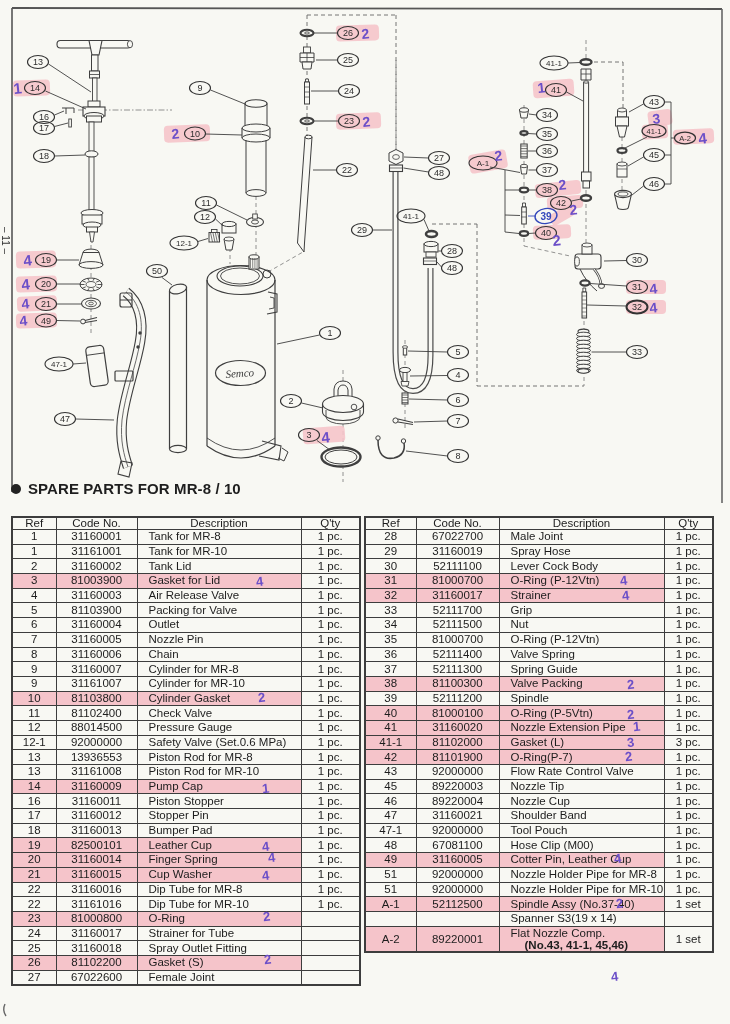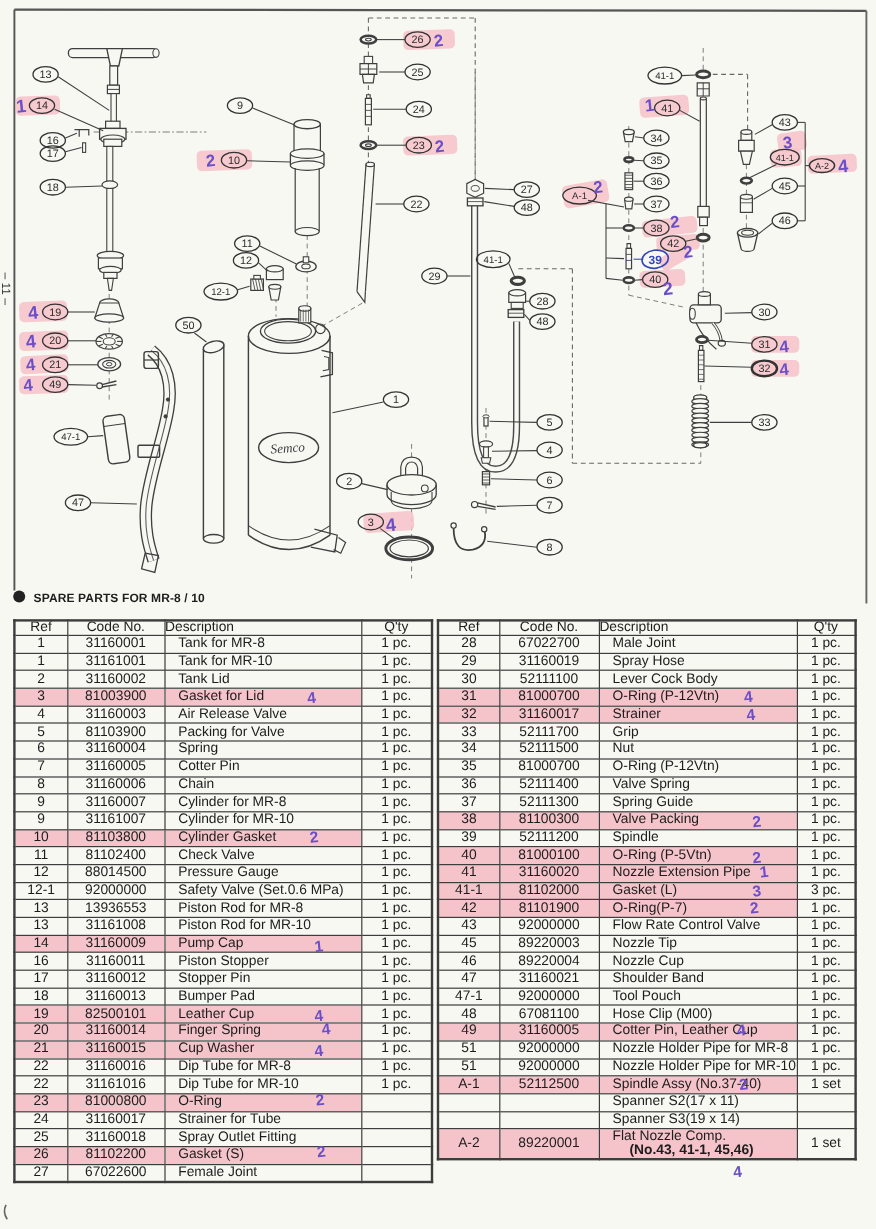--- a/index.html
+++ b/index.html
@@ -1,30 +1,30 @@
 <!DOCTYPE html>
 <html><head><meta charset="utf-8">
 <style>
 html,body{margin:0;padding:0;}
 body{width:730px;height:1024px;background:#f8f8f3;position:relative;overflow:hidden;
  font-family:"Liberation Sans", sans-serif;}
 #diag{position:absolute;left:0;top:0;}
-#title{position:absolute;left:11px;top:492px;font-size:10px;font-weight:bold;
+#title{position:absolute;left:11px;top:480px;font-size:15px;font-weight:bold;
  color:#1e1e1e;letter-spacing:0.1px;}
 #title .b{display:inline-block;width:10px;height:10px;border-radius:50%;
  background:#222;margin-right:7px;}
 table{border-collapse:collapse;table-layout:fixed;position:absolute;
  font-size:11.5px;color:#1d1d1d;}
 td{border:1px solid #3d3d3d;text-align:center;padding:0;height:13.7px;
  white-space:nowrap;overflow:hidden;line-height:13px;}
 #lt{left:11px;top:516px;width:348px;border:2px solid #3d3d3d;}
 #rt{left:364px;top:516px;width:348px;border:2px solid #3d3d3d;}
 tr.hd td{height:11px;line-height:11px;}
 td.d{text-align:left;padding-left:11px;}
-td.dh{text-align:left;padding-left:0;}
+td.dh{text-align:center;padding-left:0;}
 td.pk{background:#f5c4ca;}
 tr.a2 td{height:24px;line-height:12px;}
 .ind{padding-left:14px;font-weight:bold;}
 .hm{position:absolute;font-size:13px;font-weight:bold;color:#6b4fc8;
  transform:rotate(-6deg);}
 </style></head>
 <body>
 <svg id="diag" width="730" height="1024" viewBox="0 0 730 1024">
 <line x1="12" y1="8" x2="12" y2="492" stroke="#555" stroke-width="1.6"></line>
 <line x1="12" y1="8" x2="722" y2="9" stroke="#555" stroke-width="1.8"></line>
@@ -541,27 +541,27 @@
       </tr>
       <tr>
         <td>5</td>
         <td>81103900</td>
         <td class="d">Packing for Valve</td>
         <td>1 pc.</td>
       </tr>
       <tr>
         <td>6</td>
         <td>31160004</td>
-        <td class="d">Spring</td>
+        <td class="d">Outlet</td>
         <td>1 pc.</td>
       </tr>
       <tr>
         <td>7</td>
         <td>31160005</td>
-        <td class="d">Cotter Pin</td>
+        <td class="d">Nozzle Pin</td>
         <td>1 pc.</td>
       </tr>
       <tr>
         <td>8</td>
         <td>31160006</td>
         <td class="d">Chain</td>
         <td>1 pc.</td>
       </tr>
       <tr>
         <td>9</td>
@@ -859,26 +859,20 @@
         <td>51</td>
         <td>92000000</td>
         <td class="d">Nozzle Holder Pipe for MR-10</td>
         <td>1 pc.</td>
       </tr>
       <tr>
         <td class="pk">A-1</td>
         <td class="pk">52112500</td>
         <td class="d pk">Spindle Assy (No.37-40)</td>
         <td>1 set</td>
-      </tr>
-      <tr>
-        <td></td>
-        <td></td>
-        <td class="d">Spanner S2(17 x 11)</td>
-        <td></td>
       </tr>
       <tr>
         <td></td>
         <td></td>
         <td class="d">Spanner S3(19 x 14)</td>
         <td></td>
       </tr>
       <tr class="a2">
         <td class="pk">A-2</td>
         <td class="pk">89220001</td>

